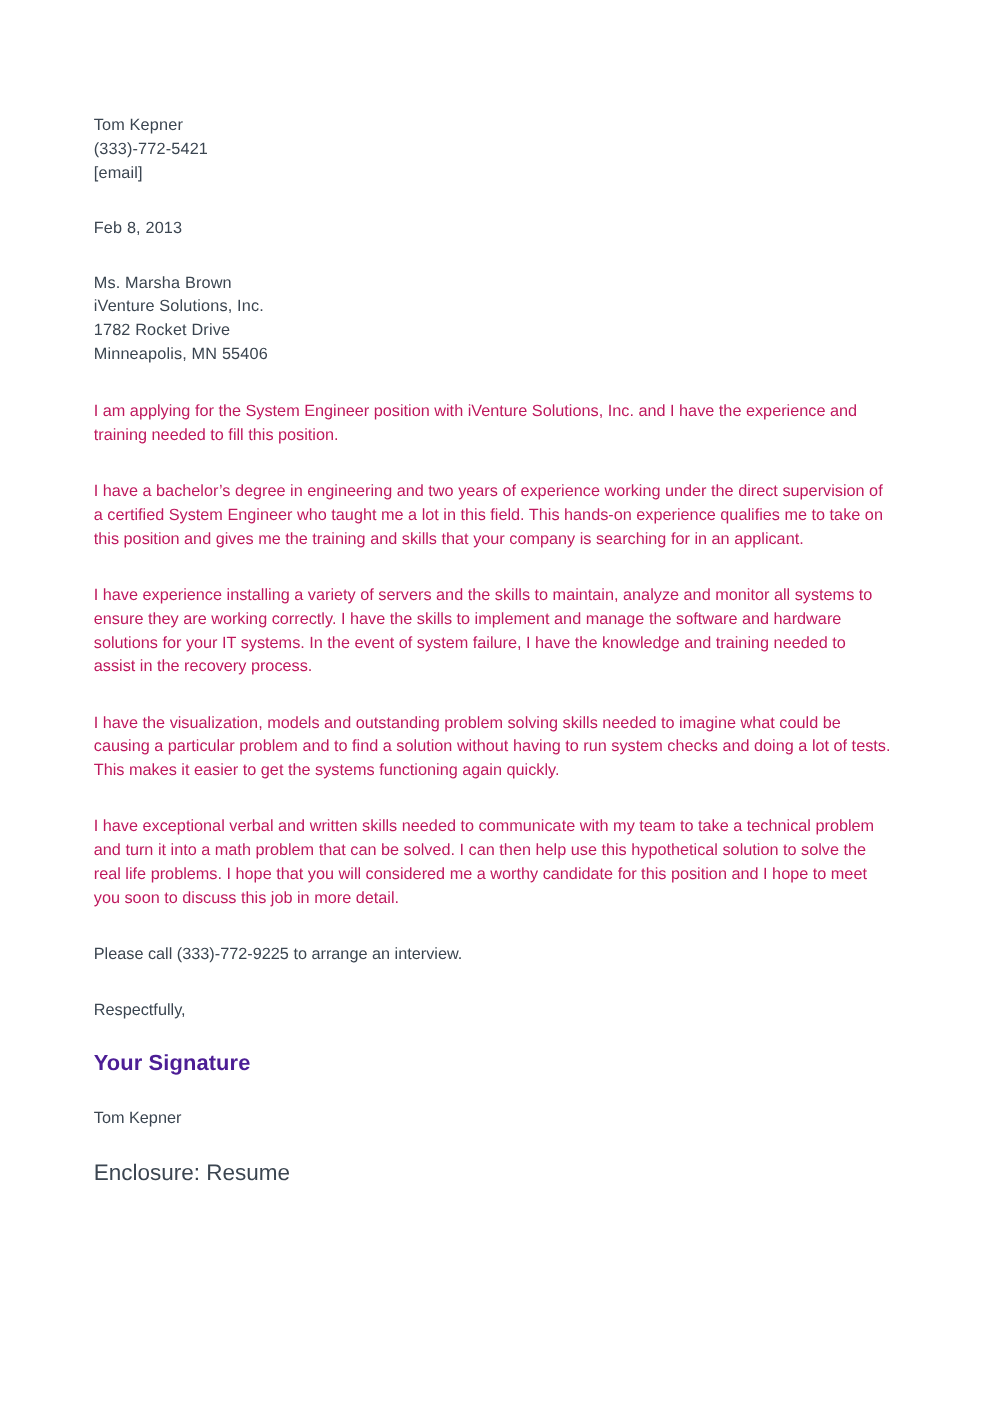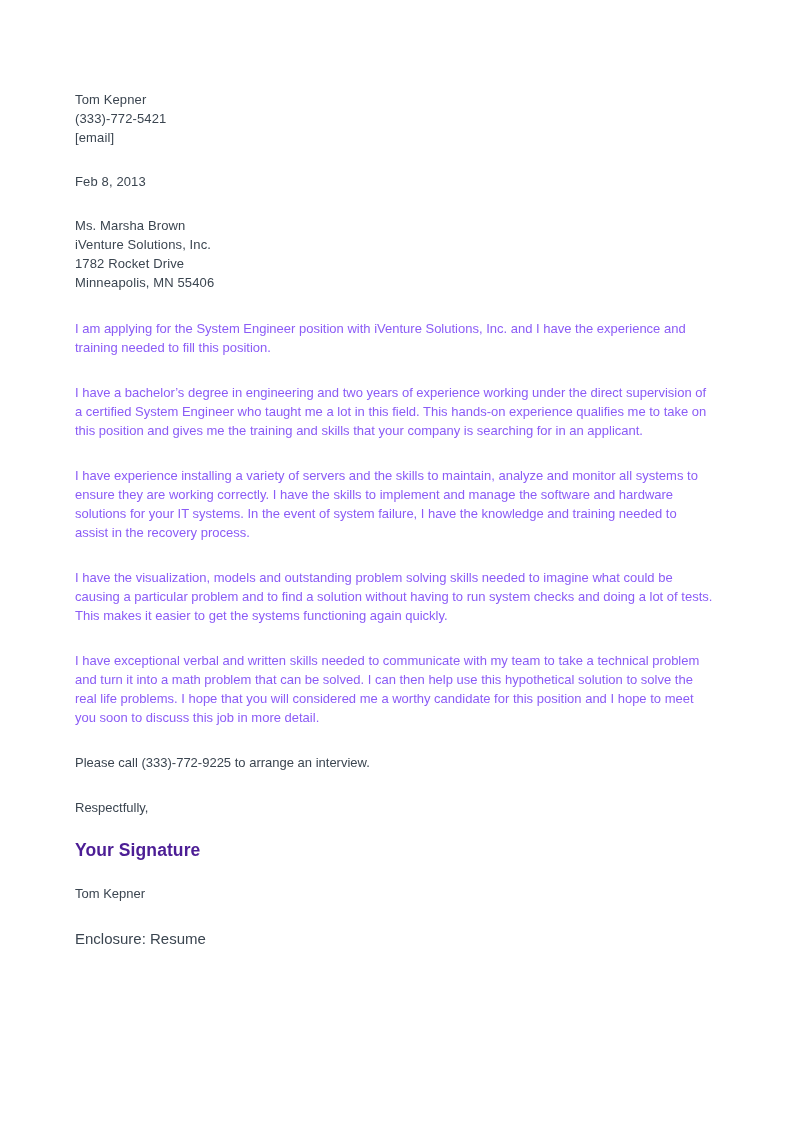--- a/index.html
+++ b/index.html
@@ -47,39 +47,39 @@
   .sender-block   { margin: 0 0 0 0; }
   .date-block     { margin: 25px 0 0 0; }
   .recipient-block{ margin: 25px 0 0 0; }
   .salutation     { margin: 26px 0 0 0; }
 
   .para {
     font-size: 13px;
     line-height: 19px;
     margin: 26px 0 0 0;
     text-align: left;
-    color: #8b5cf6;
+    color: #be185d;
   }
 
   .para.first { margin-top: 27px; }
 
   .cta        { margin: 26px 0 0 0; font-size: 13px; line-height: 19px; }
   .closing    { margin: 26px 0 0 0; font-size: 13px; line-height: 19px; }
 
   .signature {
     margin: 22px 0 0 0;
     font-size: 17.5px;
     line-height: 22px;
     font-weight: bold;
     color: #4c1d95;
     letter-spacing: 0.005em;
   }
 
   .signer   { margin: 23px 0 0 0; font-size: 13px; line-height: 19px; }
-  .enclosure{ margin: 26px 0 0 0; font-size: 15px; line-height: 19px; }
+  .enclosure{ margin: 26px 0 0 0; font-size: 18px; line-height: 19px; }
 </style>
 </head>
 <body>
 
 <div class="page">
   <div class="letter">
 
     <div class="block sender-block">
       <span class="addr-line">Tom Kepner</span>
       <span class="addr-line">(333)-772-5421</span>

